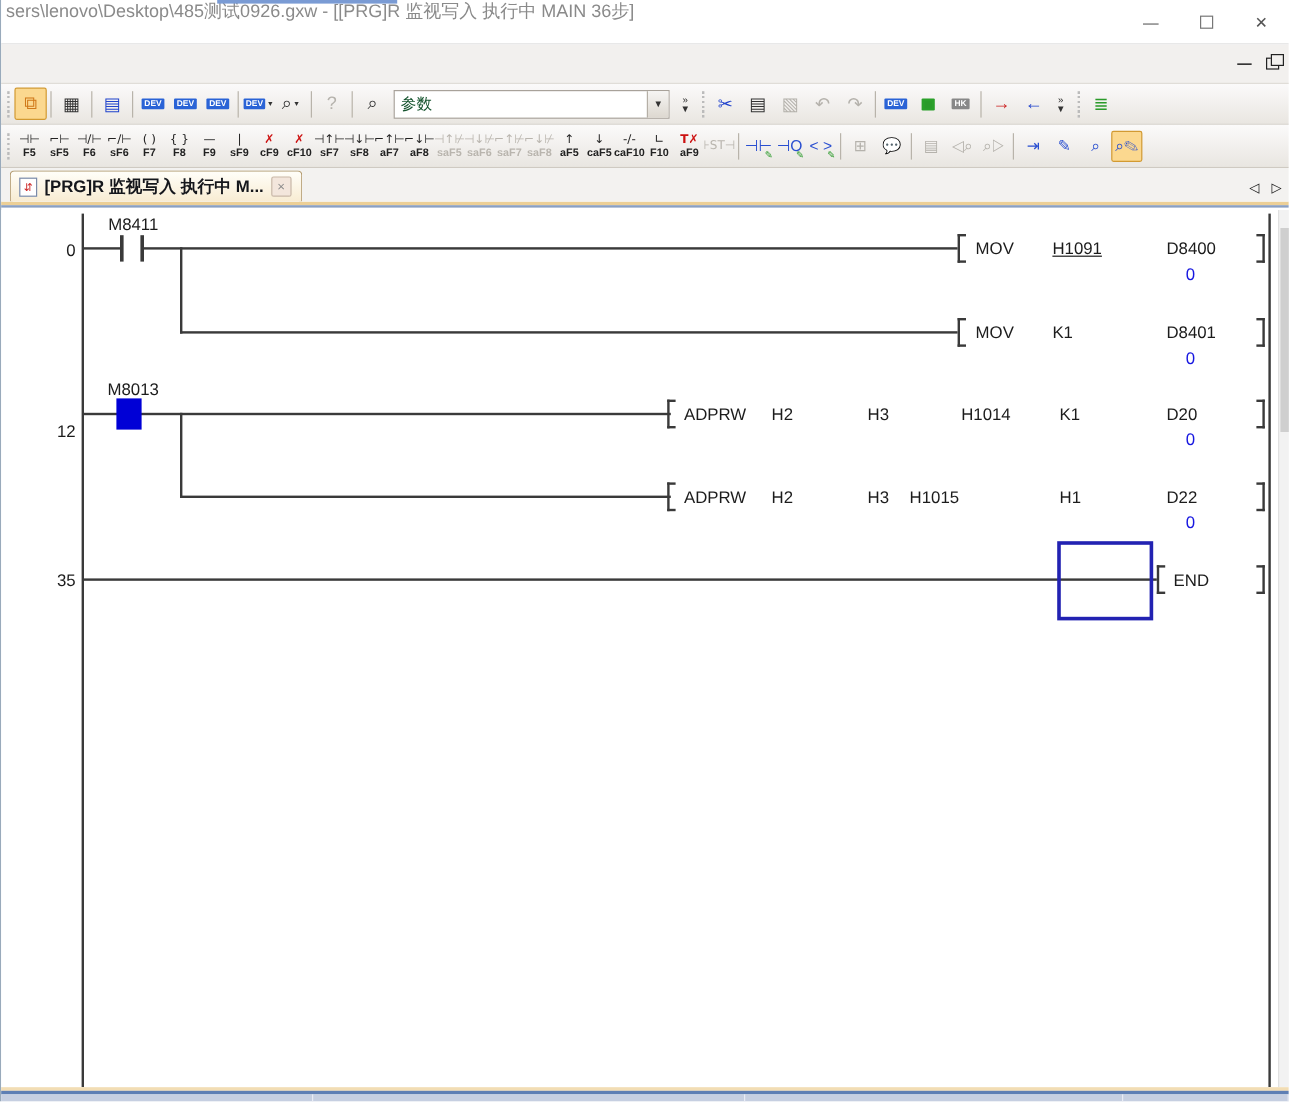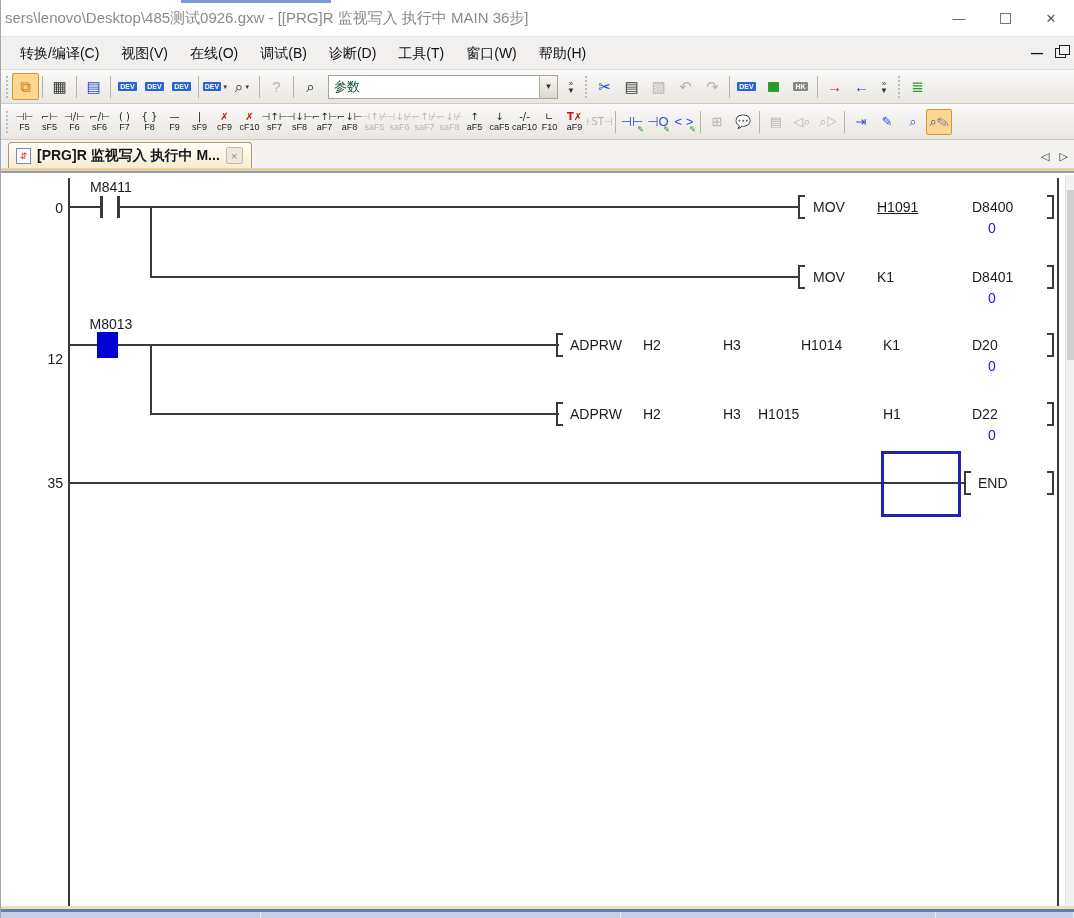--- a/index.html
+++ b/index.html
@@ -3,21 +3,21 @@
 <meta charset="utf-8">
 <style>
   * { margin:0; padding:0; box-sizing:border-box; }
   html,body { width:1074px; height:918px; overflow:hidden;
     font-family:"Liberation Sans", sans-serif; background:#fff; }
   .window { width:1074px; height:918px; position:relative; background:#fff;
     border-left:1px solid #9ab; }
 
   
   .titlebar { height:37px; background:#ffffff; border-bottom:1px solid #e3e3e3;
-    display:flex; align-items:center; position:relative; }
+    display:flex; position:relative; }
   .top-accent { position:absolute; top:0; left:180px; width:150px; height:3px; background:#7a9bd4; }
   .title-text { color:#8a8a8a; font-size:15px; padding-left:4px; white-space:nowrap;
     overflow:hidden; flex:1; }
   .win-btn { width:46px; height:36px; display:flex; align-items:center; justify-content:center;
     color:#555; font-size:13px; cursor:default; }
   .maxbox { width:11px; height:11px; border:1px solid #777; display:inline-block; }
 
   
   .menubar { height:33px; background:#f2f0ee; border-bottom:1px solid #e0ddd8;
     display:flex; align-items:center; padding-left:8px; }
@@ -53,21 +53,21 @@
     font-size:8px; color:#333; }
   .overflow { display:flex; flex-direction:column; align-items:center; width:14px;
     font-size:8px; color:#333; line-height:7px; margin:0 2px; }
   .red { color:#cc2222; } .blue { color:#2244cc; } .green { color:#2a9a2a; }
   .orange { color:#d07818; }
 
   
   .fkey { width:25px; height:30px; display:flex; flex-direction:column; align-items:center;
     justify-content:center; background:transparent; border:none; }
   .fg { font-size:10px; line-height:11px; color:#222; font-family:"DejaVu Sans", sans-serif; white-space:nowrap; }
-  .fl { font-size:9px; line-height:10px; color:#222; font-weight:normal; }
+  .fl { font-size:9px; line-height:10px; color:#222; font-weight:bold; }
   .fkey.disabled .fg, .fkey.disabled .fl { color:#b9b5ae; }
   .fkx { color:#cc1111; font-weight:bold; }
   .micon { width:26px; height:26px; display:flex; align-items:center; justify-content:center;
     font-size:13px; color:#2a4fd0; border-radius:2px; position:relative; }
   .micon.gray { color:#b5b2ac; }
   .micon.active { background:#fbd88f; border:1px solid #d29a32; color:#2a4fd0; }
   .pencil { position:absolute; right:1px; bottom:1px; font-size:8px; color:#2a9a2a; }
 
   
   .tabbar { height:28px; background:#f3f2f0; display:flex; align-items:flex-end; position:relative; }
@@ -122,21 +122,20 @@
     <div class="top-accent"></div>
     <span class="title-text">sers\lenovo\Desktop\485测试0926.gxw - [[PRG]R 监视写入 执行中 MAIN 36步]</span>
     <span class="win-btn">—</span>
     <span class="win-btn">
         <span class="maxbox"></span>
       </span>
     <span class="win-btn">✕</span>
   </div>
 
   <div class="menubar">
-    <span><span class="menu-item">转换/编译(C)</span><span class="menu-item">视图(V)</span><span class="menu-item">在线(O)</span><span class="menu-item">调试(B)</span><span class="menu-item">诊断(D)</span><span class="menu-item">工具(T)</span><span class="menu-item">窗口(W)</span><span class="menu-item">帮助(H)</span></span>
     <span class="menu-right">
       <span class="child-min">—</span>
       <span class="restore-icon"></span>
     </span>
   </div>
 
   <div class="toolbar toolbar1">
     <span class="grip"></span>
     <span class="tbtn active orange">⧉</span>
     <span class="tsep"></span>

